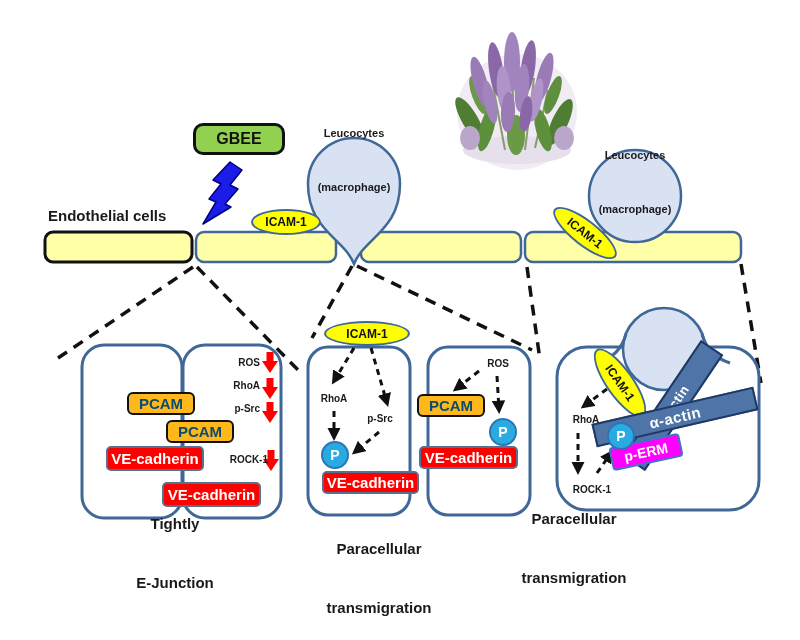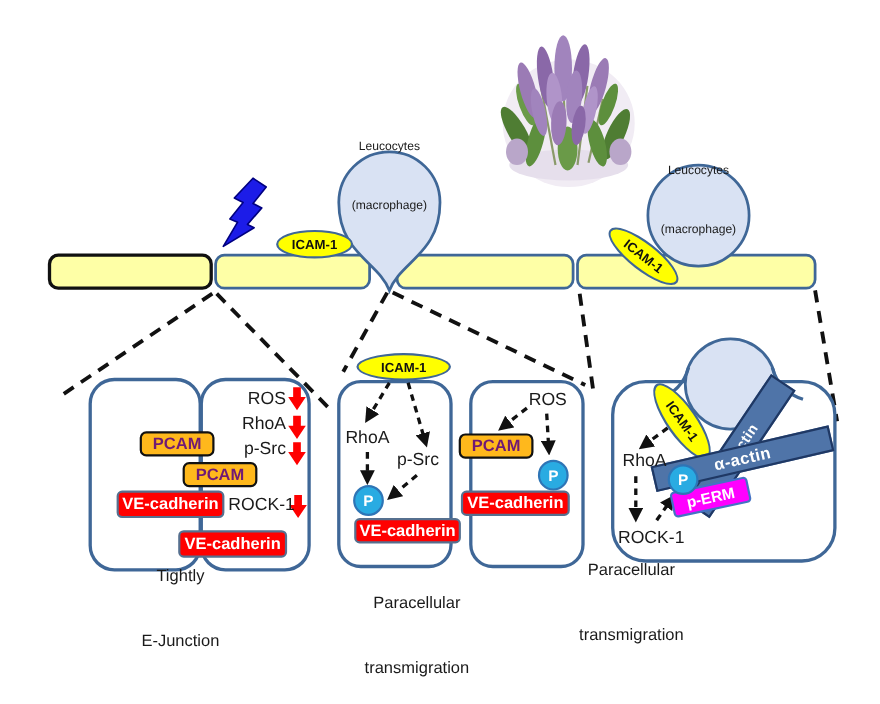--- a/index.html
+++ b/index.html
@@ -3,37 +3,37 @@
 <meta charset="utf-8">
 <style>
   html,body{margin:0;padding:0;background:#fff;}
   .stage{
     position:relative;width:800px;height:640px;background:#ffffff;overflow:hidden;
     font-family:"Liberation Sans",sans-serif;
   }
   .stage svg{position:absolute;left:0;top:0;}
   .lbl{
     position:absolute;display:flex;align-items:center;justify-content:center;
-    font-weight:normal;color:#1a1a1a;text-align:center;line-height:1.25;
+    font-weight:bold;color:#1a1a1a;text-align:center;line-height:1.25;
     white-space:nowrap;
     gap:40px;
   }
   .box{
     position:absolute;display:flex;align-items:center;justify-content:center;
     font-weight:bold;box-sizing:border-box;
   }
   .gbee{background:#92D050;border:3px solid #111;border-radius:10px;font-size:16px;color:#111;}
   .icam{background:#FFFF00;border:2px solid #3F6797;border-radius:50%;font-size:12px;color:#111;}
-  .pcam{background:#FFB81C;border:2.5px solid #111;border-radius:6px;font-size:15px;color:#701a75;text-align:right;}
+  .pcam{background:#FFB81C;border:2.5px solid #111;border-radius:6px;font-size:15px;color:#0c4a6e;text-align:right;}
   .vecad{background:#FF0000;border:2.5px solid #56708F;border-radius:5px;font-size:15px;color:#fff;}
   .pcircle{background:#29ABE2;border:2.5px solid #2E75B6;border-radius:50%;font-size:14px;color:#fff;}
   .perm{background:#FF00FF;border:2px solid #4472C4;border-radius:4px;font-size:14px;color:#fff;}
   .actinbar{background:#4F74A8;border:2px solid #1F3864;font-size:13px;color:#fff;letter-spacing:.5px;}
   .cap{font-size:15px;}
-  .mol{font-size:16px;}
+  .mol{font-size:10px;}
   .twoline{flex-direction:column;}
 </style>
 </head>
 <body>
 
 <div class="stage">
 
   <svg width="800" height="640" viewBox="0 0 800 640">
     <defs>
       <marker id="ah" viewBox="0 0 10 10" refX="7" refY="5" markerWidth="4.5" markerHeight="4.5" orient="auto-start-reverse">
@@ -126,21 +126,23 @@
       <line x1="334" y1="411" x2="334" y2="437"></line>
       <line x1="379" y1="432" x2="355" y2="452"></line>
       <line x1="479" y1="371" x2="456" y2="389"></line>
       <line x1="497" y1="376" x2="499" y2="410"></line>
       <line x1="607" y1="389" x2="584" y2="406"></line>
       <line x1="578" y1="433" x2="578" y2="471"></line>
       <line x1="597" y1="473" x2="611" y2="453"></line>
     </g>
   </svg>
 
+  <div class="lbl" style="left:48px;top:206px;width:140px;height:20px;font-size:15px;justify-content:flex-start;">Endothelial cells</div>
 
+  <div class="box gbee" style="left:193px;top:123px;width:92px;height:32px;">GBEE</div>
 
   <div class="lbl twoline" style="left:305px;top:141px;width:98px;height:40px;font-size:11px;">
     <div>Leucocytes</div>
     <div>(macrophage)</div>
   </div>
 
   <div class="lbl twoline" style="left:586px;top:163px;width:98px;height:40px;font-size:11px;">
     <div>Leucocytes</div>
     <div>(macrophage)</div>
   </div>
@@ -169,21 +171,21 @@
   <div class="box vecad" style="left:322px;top:471px;width:97px;height:23px;">VE-cadherin</div>
   <div class="box vecad" style="left:419px;top:446px;width:99px;height:23px;">VE-cadherin</div>
 
   <div class="box actinbar" style="left:603px;top:392px;width:140px;height:27px;transform:rotate(-56deg);">α-actin</div>
   <div class="box actinbar" style="left:592px;top:405px;width:166px;height:24px;transform:rotate(-13deg);font-size:15px;">α-actin</div>
   <div class="box perm" style="left:610px;top:440px;width:72px;height:24px;transform:rotate(-12deg);">p-ERM</div>
   <div class="box pcircle" style="left:607px;top:422px;width:28px;height:28px;">P</div>
   <div class="lbl mol" style="left:563px;top:411px;width:46px;height:18px;">RhoA</div>
   <div class="lbl mol" style="left:561px;top:481px;width:62px;height:18px;">ROCK-1</div>
 
-  <div class="lbl twoline cap" style="left:104px;top:532px;width:120px;height:44px;">
+  <div class="lbl twoline cap" style="left:115px;top:532px;width:120px;height:44px;">
     <div>Tightly</div>
     <div>E-Junction</div>
   </div>
   <div class="lbl twoline cap" style="left:319px;top:557px;width:120px;height:44px;">
     <div>Paracellular</div>
     <div>transmigration</div>
   </div>
   <div class="lbl twoline cap" style="left:504px;top:527px;width:140px;height:44px;">
     <div>Paracellular</div>
     <div>transmigration</div>

